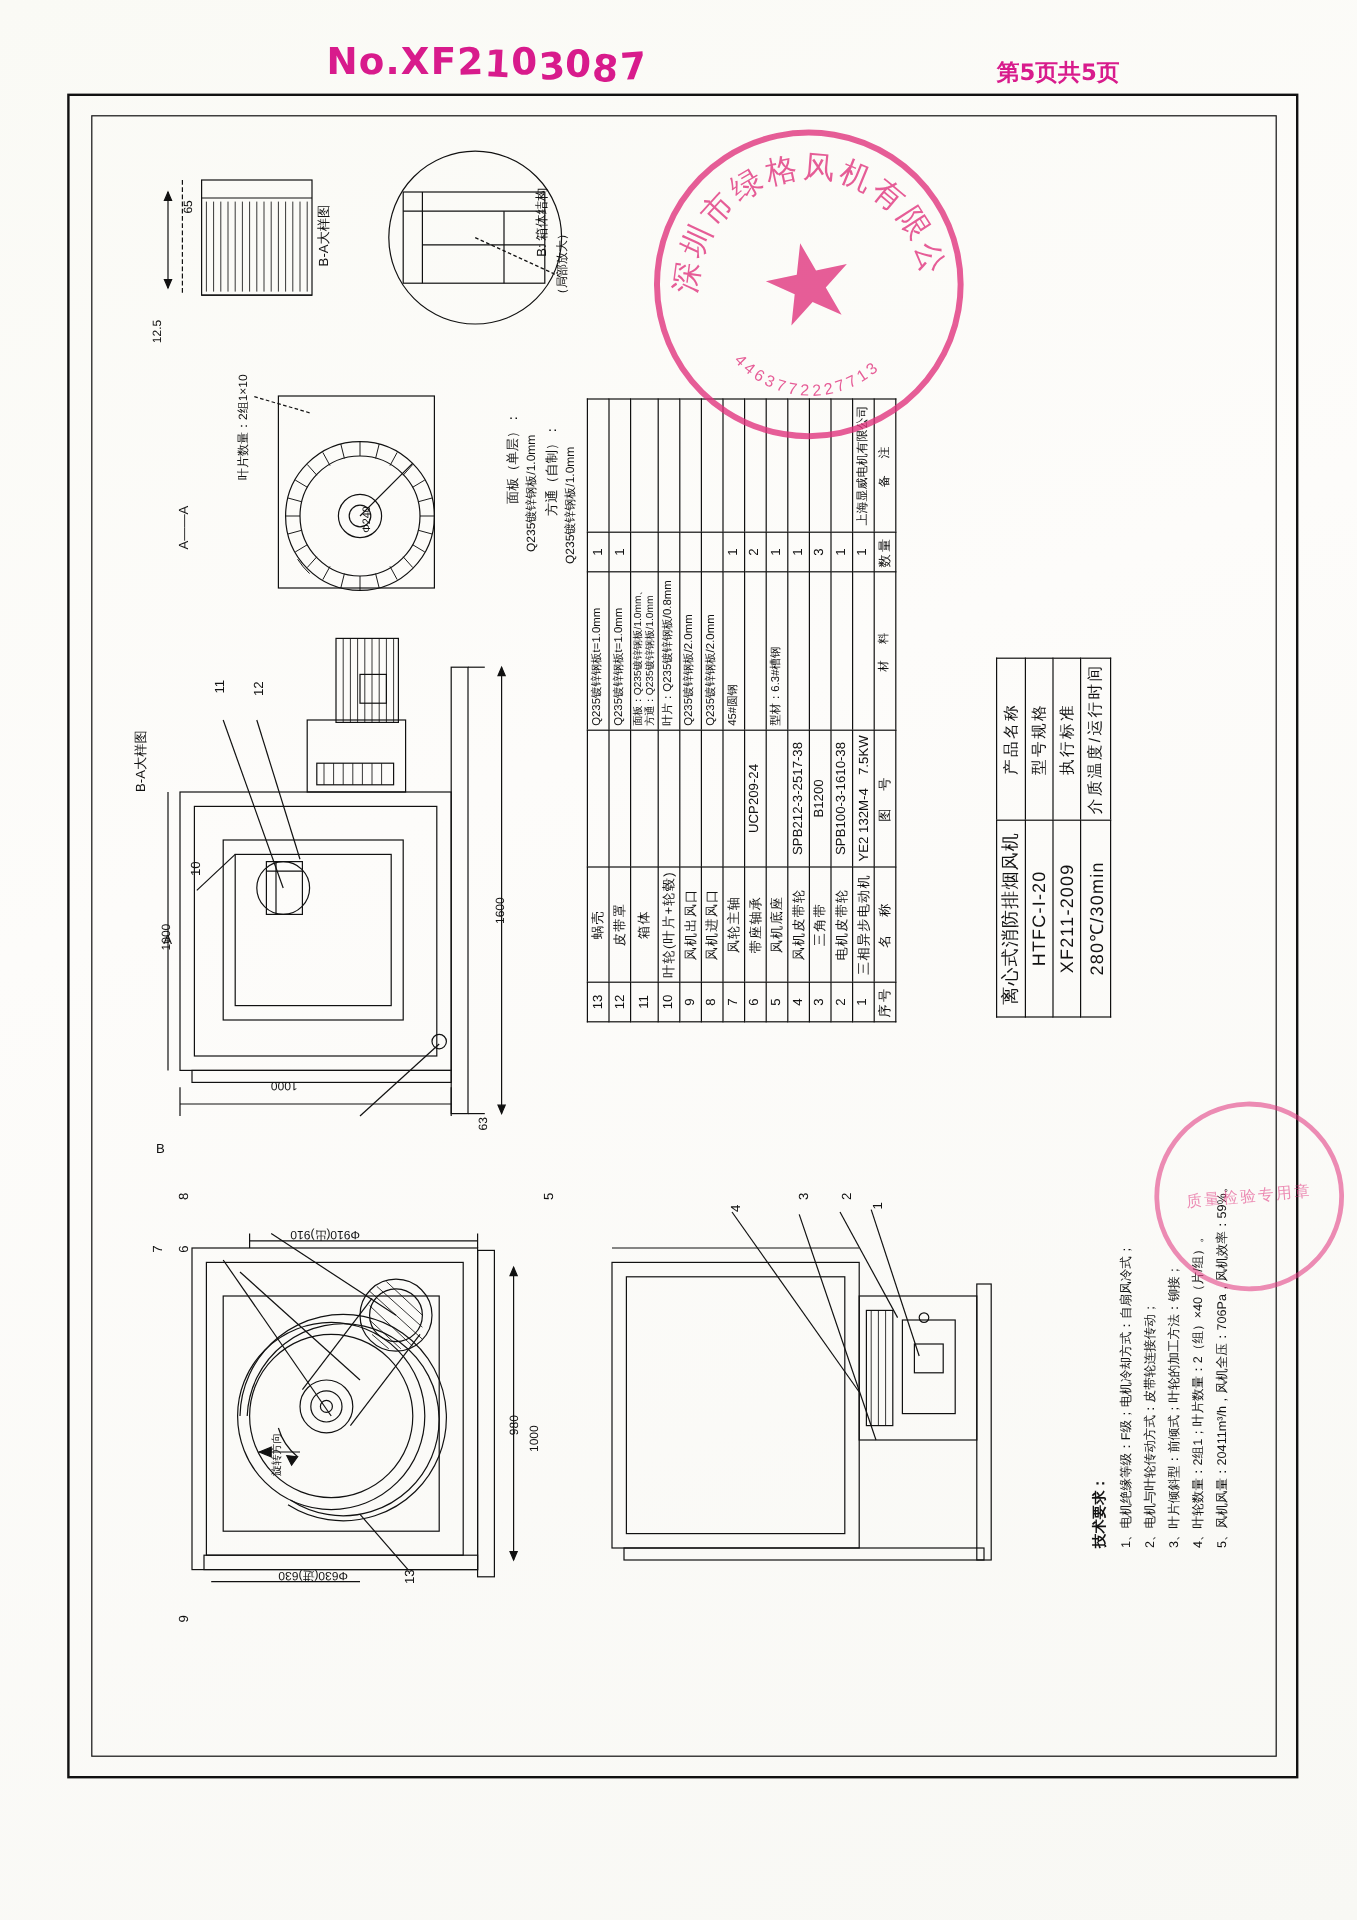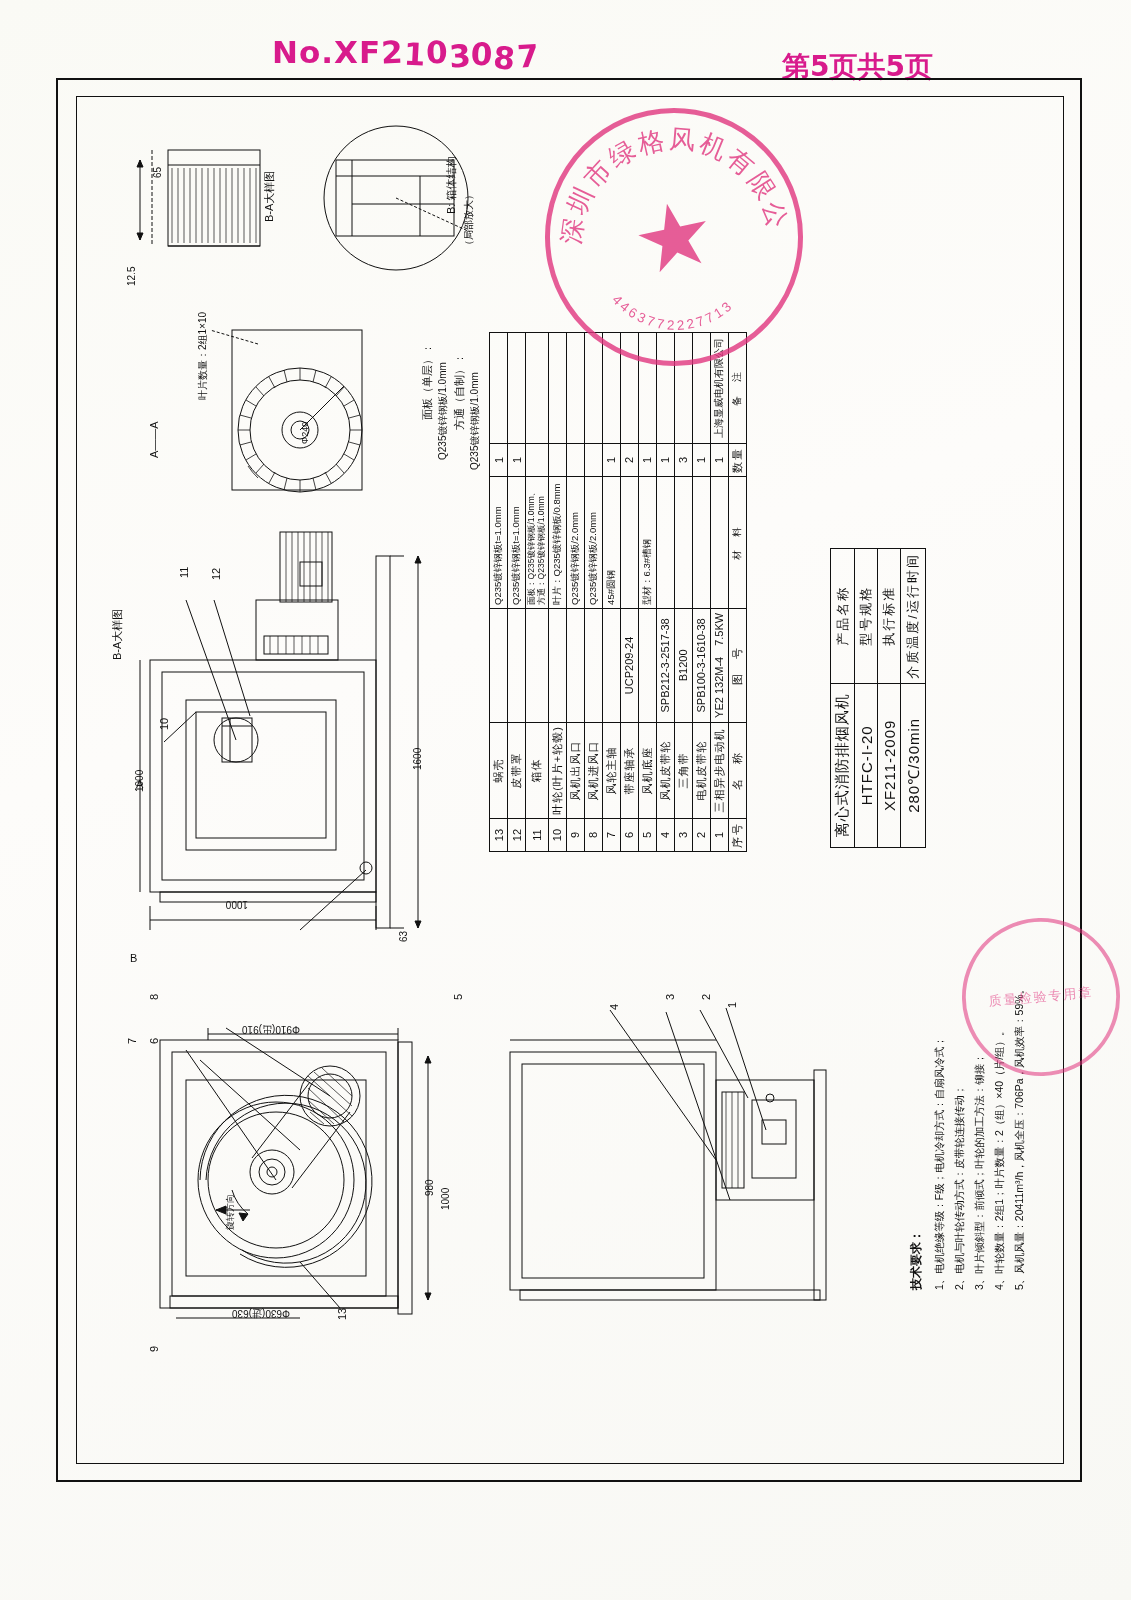--- a/index.html
+++ b/index.html
@@ -19,21 +19,21 @@
   .doc-no{
     position:absolute;left:272px;top:34px;
     color:#d81b8c;font-family:"DejaVu Sans", sans-serif;font-weight:bold;font-size:31px;
     letter-spacing:1px;white-space:nowrap;
   }
   .doc-no .d1{display:inline-block;transform:rotate(-2deg);}
   .doc-no .d2{display:inline-block;transform:rotate(3deg) translateY(2px);}
   .doc-no .d3{display:inline-block;transform:rotate(-4deg) translateY(4px);}
   .doc-no .d4{display:inline-block;transform:rotate(5deg) translateY(6px);}
   .page-no{
-    position:absolute;right:198px;top:48px;color:#d81b8c;font-weight:bold;font-size:28px;
+    position:absolute;right:198px;top:48px;color:#d81b8c;font-weight:bold;font-size:19px;
     font-family:"DejaVu Sans", sans-serif;white-space:nowrap;
   }
   
   .frame-outer{position:absolute;left:56px;top:78px;width:1022px;height:1400px;border:2px solid #111;}
   .frame-inner{position:absolute;left:76px;top:96px;width:986px;height:1366px;border:1px solid #111;}
   
   .tbl-wrap{
     position:absolute;left:489px;top:328px;width:520px;height:520px;
   }
   table.bom{

